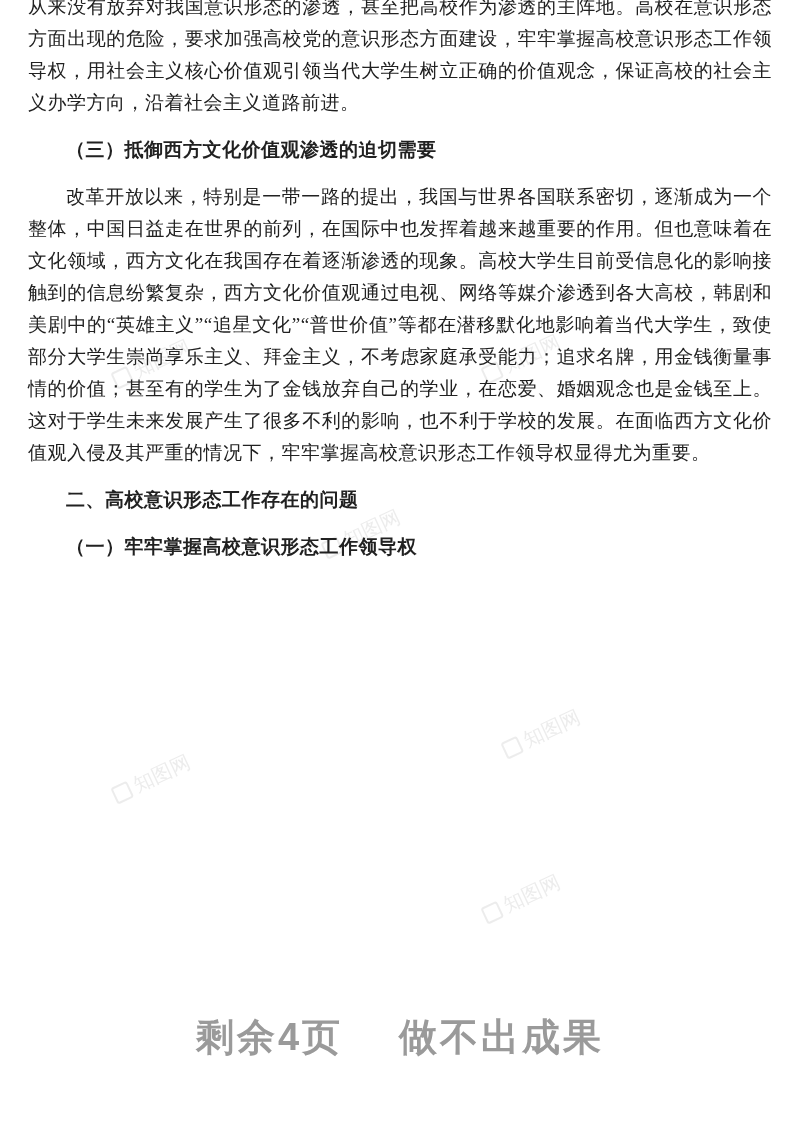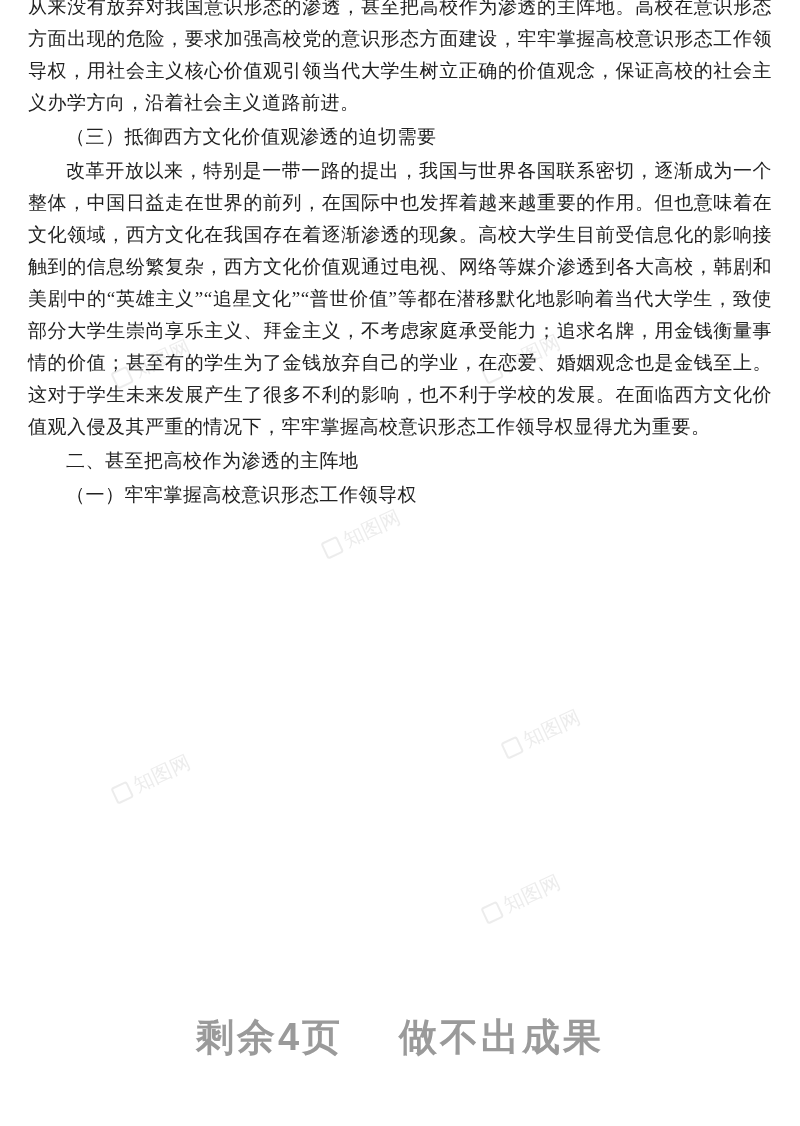--- a/index.html
+++ b/index.html
@@ -52,22 +52,22 @@
     text-align: justify;
   }
   .para {
     margin: 0;
     text-indent: 2em;
   }
   .para.continued {
     text-indent: 0;
   }
   .heading {
-    margin: 2px 0;
-    font-weight: 400;
+    margin: 15px 0;
+    font-weight: 700;
     text-indent: 2em;
   }
   .footer {
     position: absolute;
     left: 0;
     right: 0;
     top: 1012px;
     z-index: 1;
     display: flex;
     justify-content: center;
@@ -108,21 +108,21 @@
     <span class="wm" style="left:480px; top:885px;">
         <span class="wm-icon"></span>
         <span>知图网</span>
       </span>
   </div>
 
   <div class="content" style="color: rgb(33, 33, 33);">
     <p class="para continued">从来没有放弃对我国意识形态的渗透，甚至把高校作为渗透的主阵地。高校在意识形态方面出现的危险，要求加强高校党的意识形态方面建设，牢牢掌握高校意识形态工作领导权，用社会主义核心价值观引领当代大学生树立正确的价值观念，保证高校的社会主义办学方向，沿着社会主义道路前进。</p>
     <p class="heading">（三）抵御西方文化价值观渗透的迫切需要</p>
     <p class="para">改革开放以来，特别是一带一路的提出，我国与世界各国联系密切，逐渐成为一个整体，中国日益走在世界的前列，在国际中也发挥着越来越重要的作用。但也意味着在文化领域，西方文化在我国存在着逐渐渗透的现象。高校大学生目前受信息化的影响接触到的信息纷繁复杂，西方文化价值观通过电视、网络等媒介渗透到各大高校，韩剧和美剧中的“英雄主义”“追星文化”“普世价值”等都在潜移默化地影响着当代大学生，致使部分大学生崇尚享乐主义、拜金主义，不考虑家庭承受能力；追求名牌，用金钱衡量事情的价值；甚至有的学生为了金钱放弃自己的学业，在恋爱、婚姻观念也是金钱至上。这对于学生未来发展产生了很多不利的影响，也不利于学校的发展。在面临西方文化价值观入侵及其严重的情况下，牢牢掌握高校意识形态工作领导权显得尤为重要。</p>
-    <p class="heading">二、甚至把高校作为渗透的主阵地</p>
+    <p class="heading">二、高校意识形态工作存在的问题</p>
     <p class="heading">（一）牢牢掌握高校意识形态工作领导权</p>
   </div>
 
   <div class="footer" style="color: rgb(154, 154, 154);">
     <span>剩余4页</span>
     <span>做不出成果</span>
   </div>
 
 </div>
 

